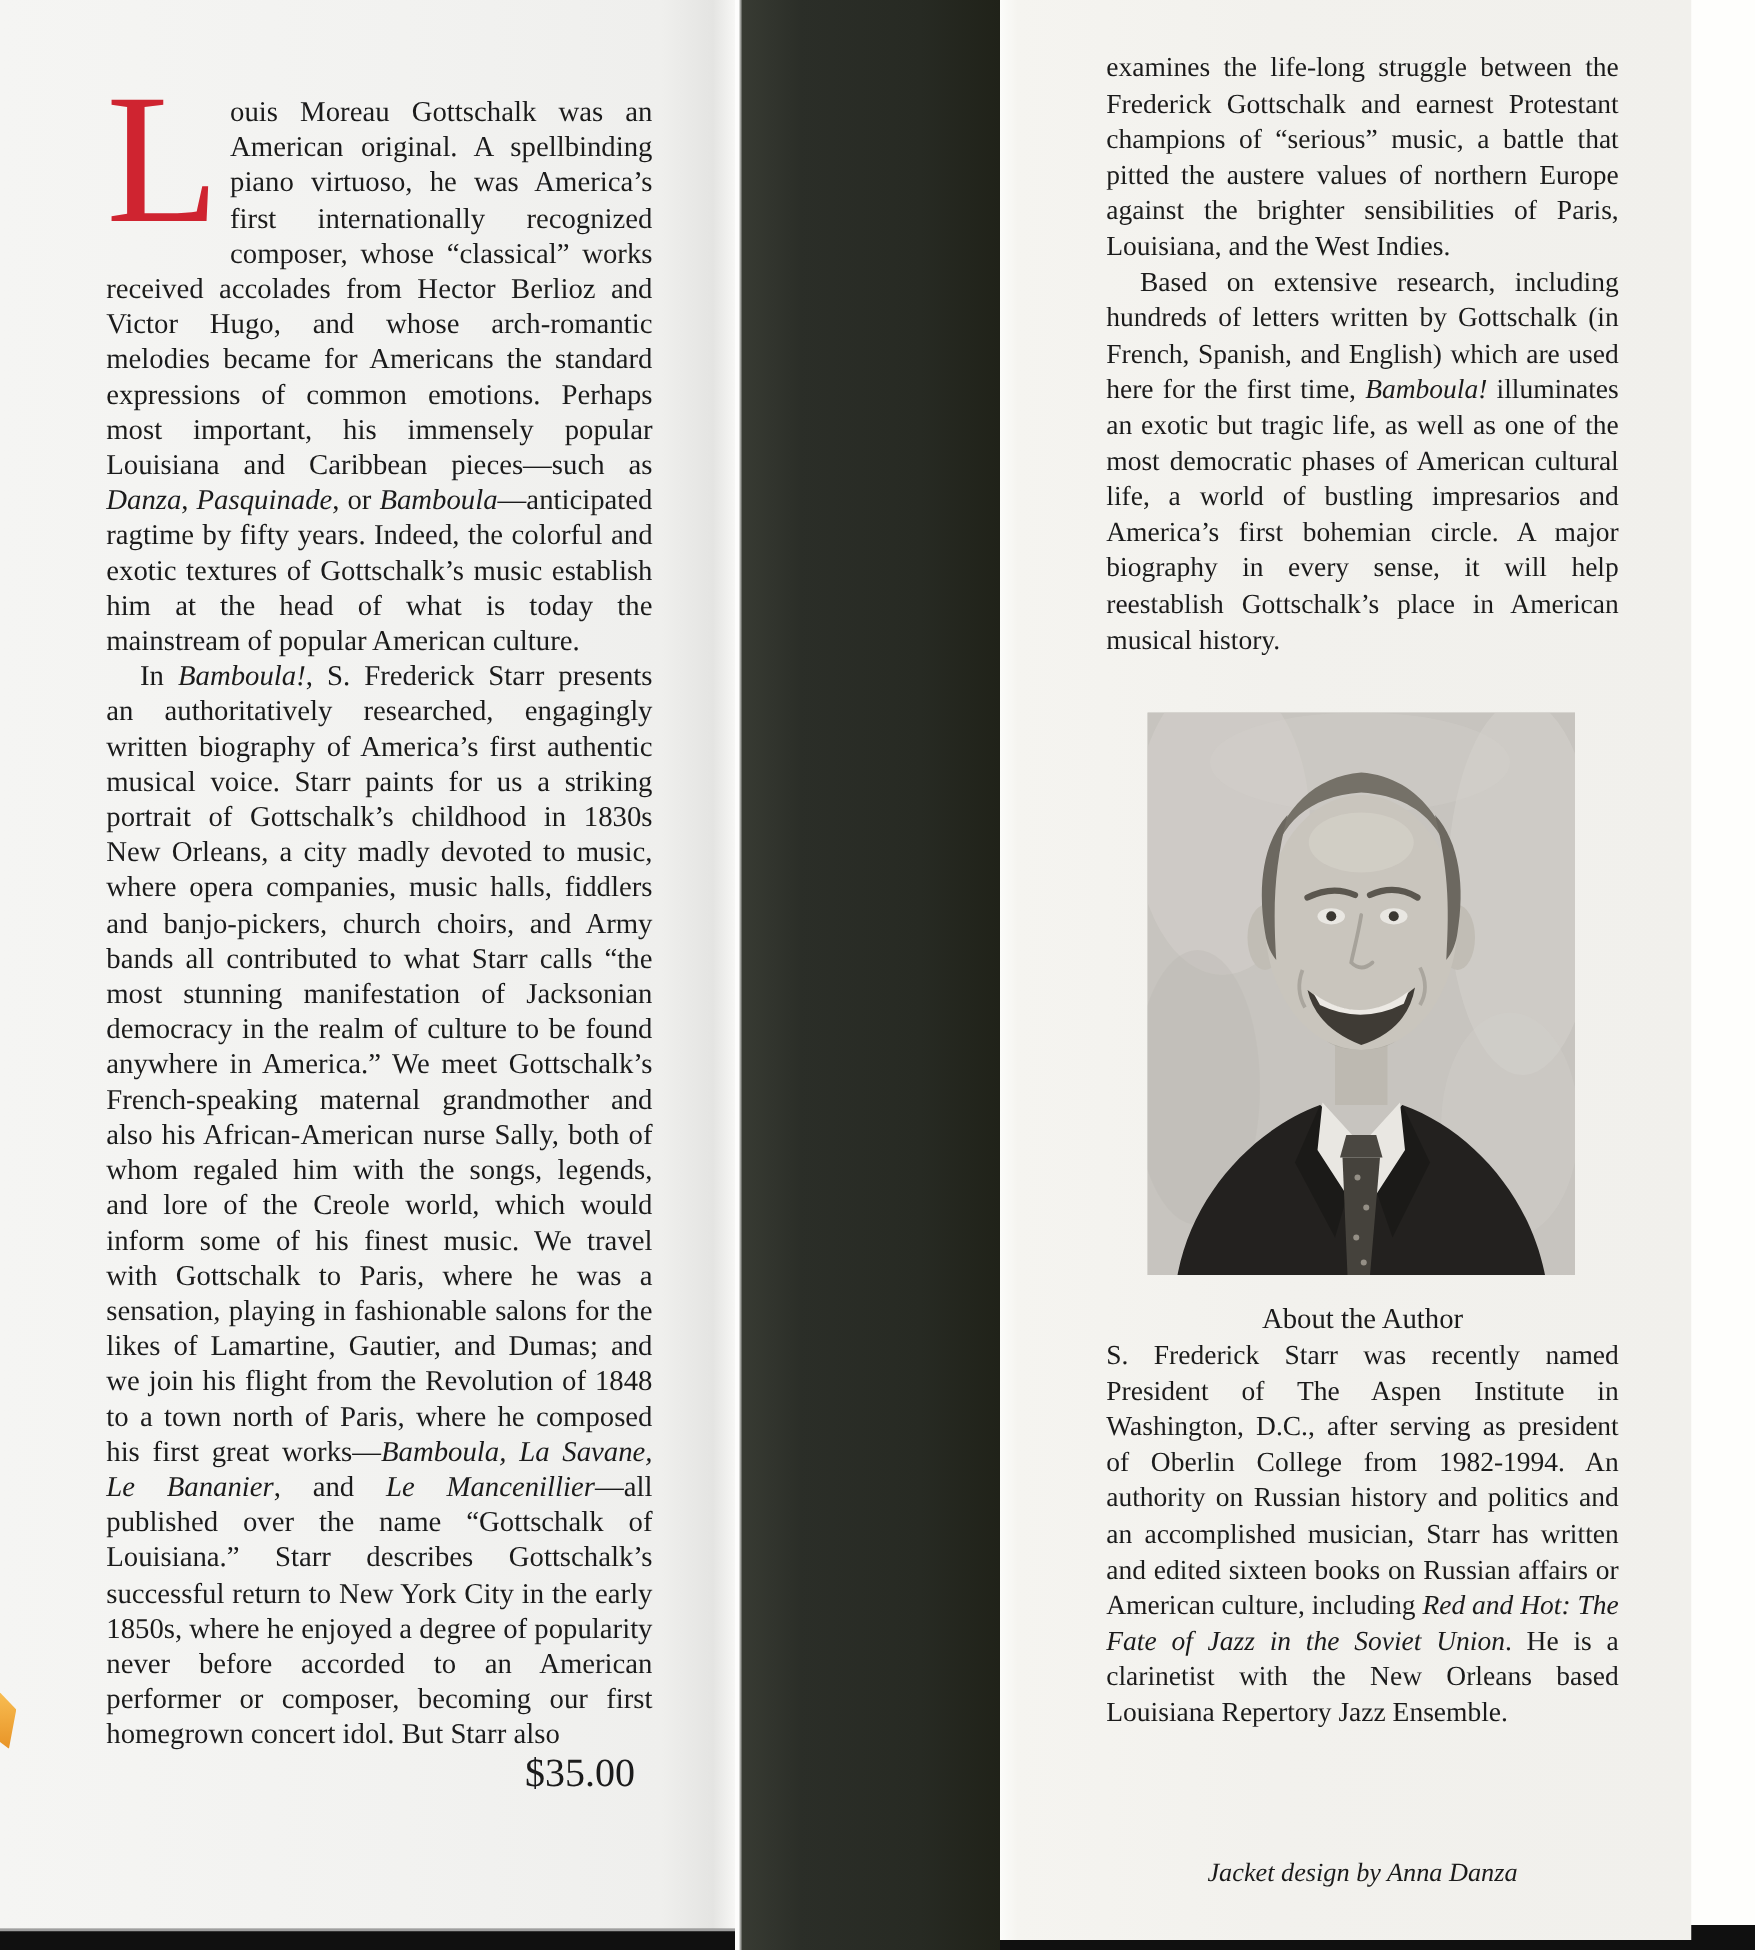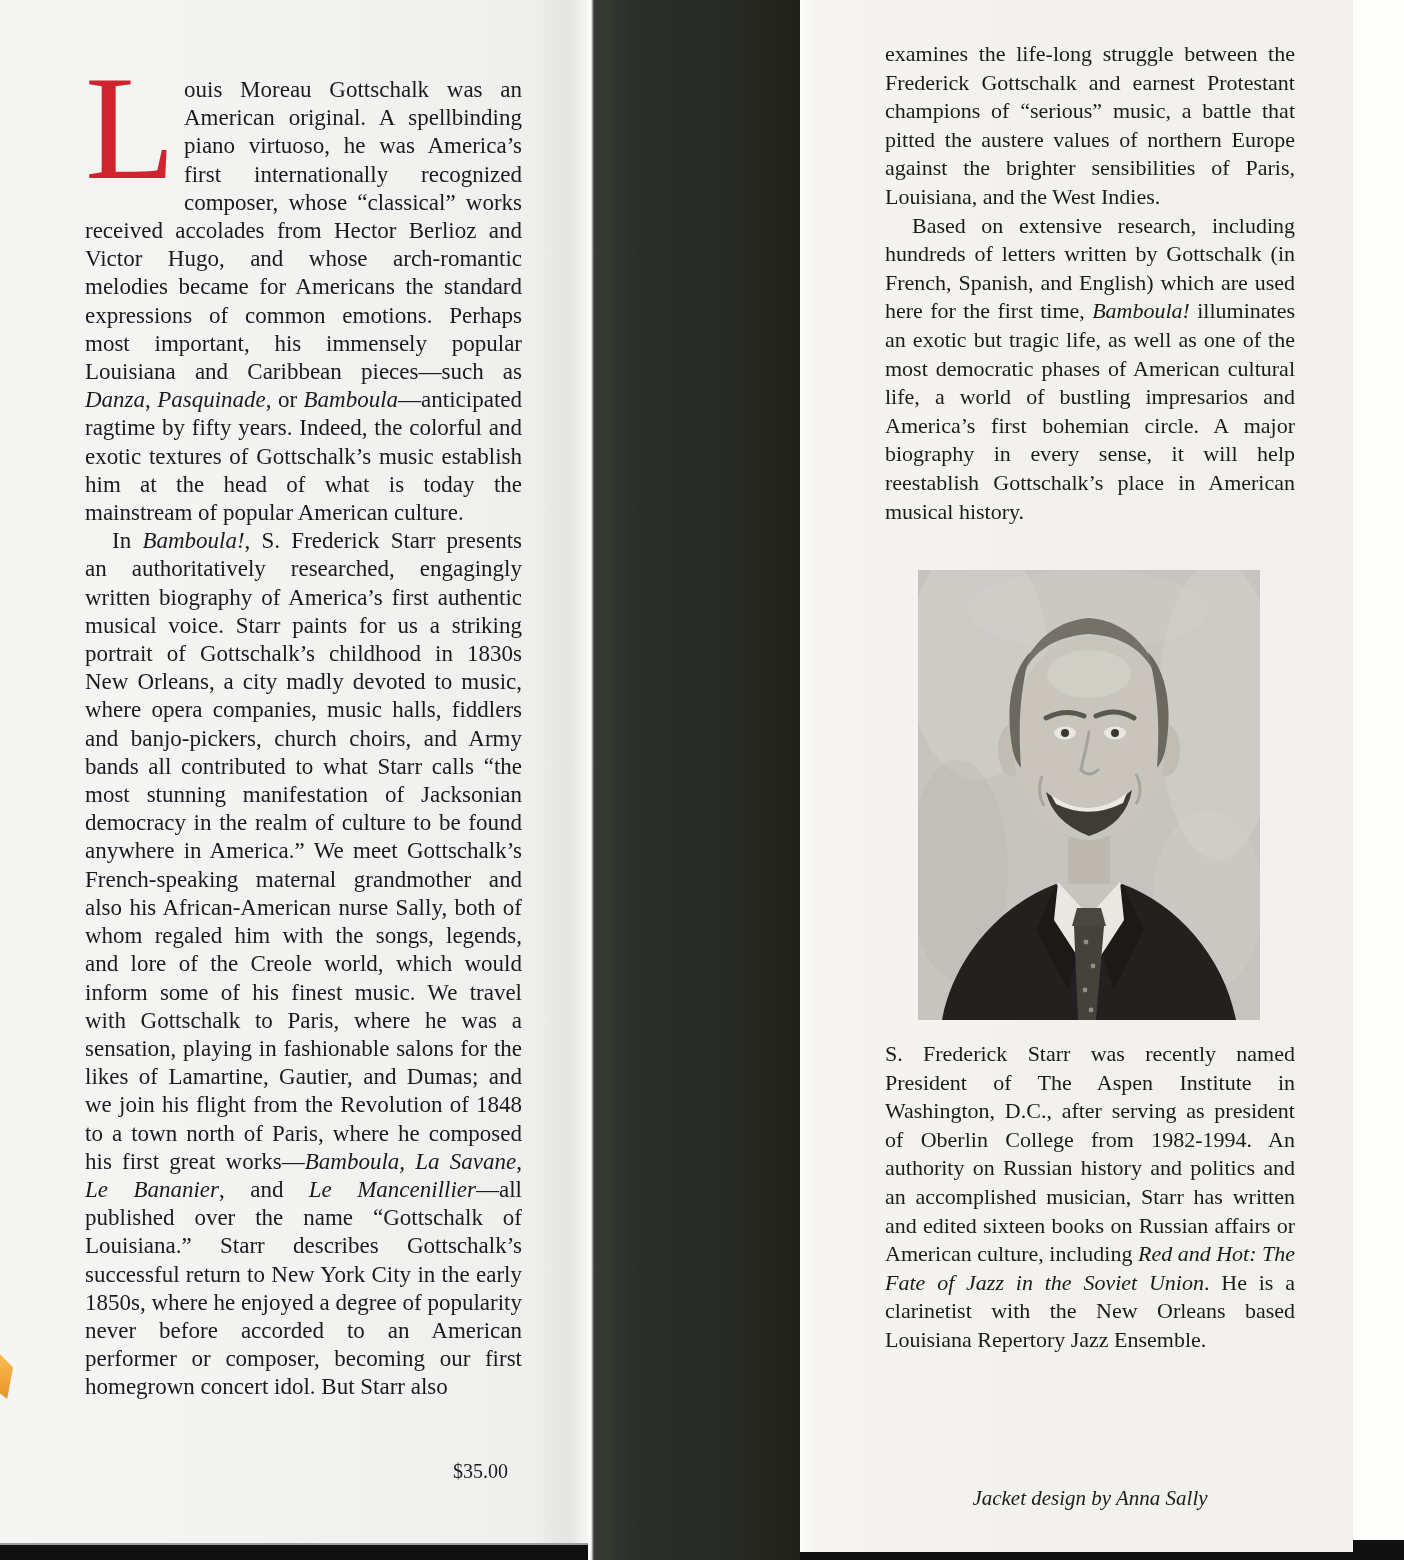--- a/index.html
+++ b/index.html
@@ -43,23 +43,23 @@
   p{margin:0;}
   .para + .para{text-indent:27px;}
   i{font-style:italic;}
 
   .dropcap{
     float:left;width:97px;height:112px;margin:2px 2px 0 0;
     font-size:148px;line-height:100px;color:#cf2430;
   }
 
   .price{
-    position:absolute;left:85px;top:1460px;width:437px;z-index:4;
+    position:absolute;left:85px;top:1400px;width:437px;z-index:4;
     text-align:right;padding-right:14px;box-sizing:border-box;
-    font-size:20px;
+    font-size:32px;
   }
 
   .photo-frame{
     position:absolute;left:918px;top:570px;width:342px;height:450px;z-index:3;
     background:#c8c5c0;
   }
   .photo-frame svg{display:block;width:100%;height:100%;}
 
   .about-block{
     position:absolute;left:885px;top:1040px;width:410px;z-index:3;
@@ -143,16 +143,17 @@
 
     <path d="M128 222 Q171 256 214 220 Q208 254 171 266 Q135 252 128 222 Z" fill="#3f3b35"></path>
     <path d="M133 225 Q171 252 209 223 L205 233 Q171 250 138 234 Z" fill="#ece9e4"></path>
 
     <path d="M124 206 Q118 222 126 236" stroke="#aaa69e" stroke-width="3" fill="none"></path>
     <path d="M218 204 Q226 220 218 234" stroke="#aaa69e" stroke-width="3" fill="none"></path>
   </svg>
 </div>
 
 <div class="about-block">
+  <p class="about-heading">About the Author</p>
   <p class="para"><span>S. Frederick Starr was recently named President of The Aspen Institute in Washington, D.C., after serving as president of Oberlin College from 1982-1994. An authority on Russian history and politics and an accomplished musician, Starr has written and edited sixteen books on Russian affairs or American culture, including </span><i>Red and Hot: The Fate of Jazz in the Soviet Union</i><span>. He is a clarinetist with the New Orleans based Louisiana Repertory Jazz Ensemble.</span></p>
 </div>
 
-<div class="credit">Jacket design by Anna Sally</div>
+<div class="credit">Jacket design by Anna Danza</div>
 
 </body></html>

